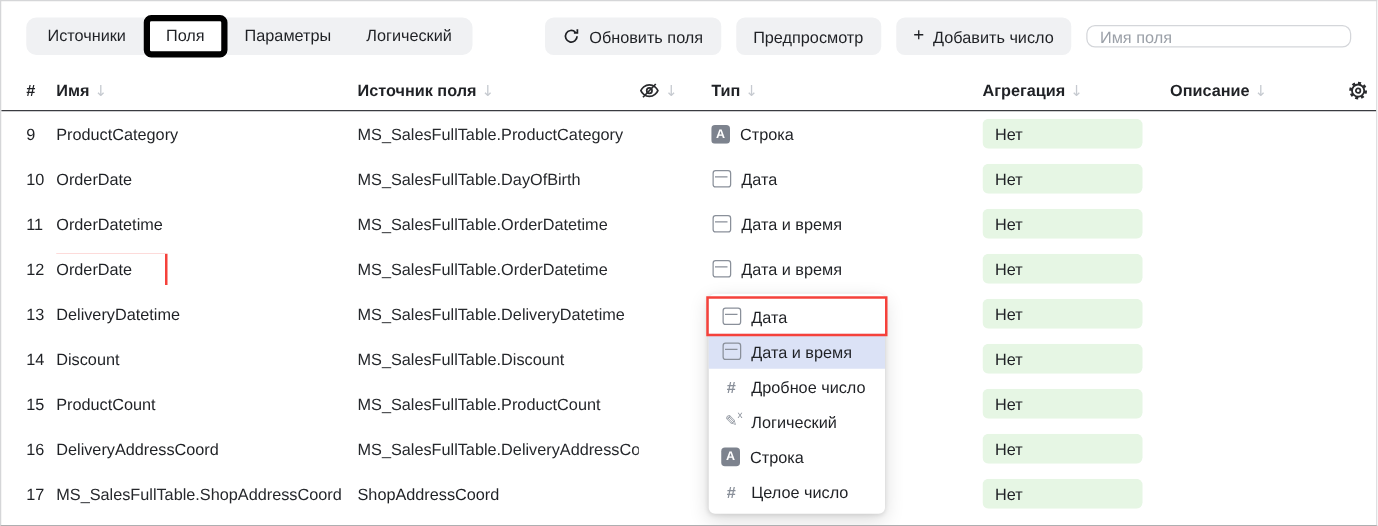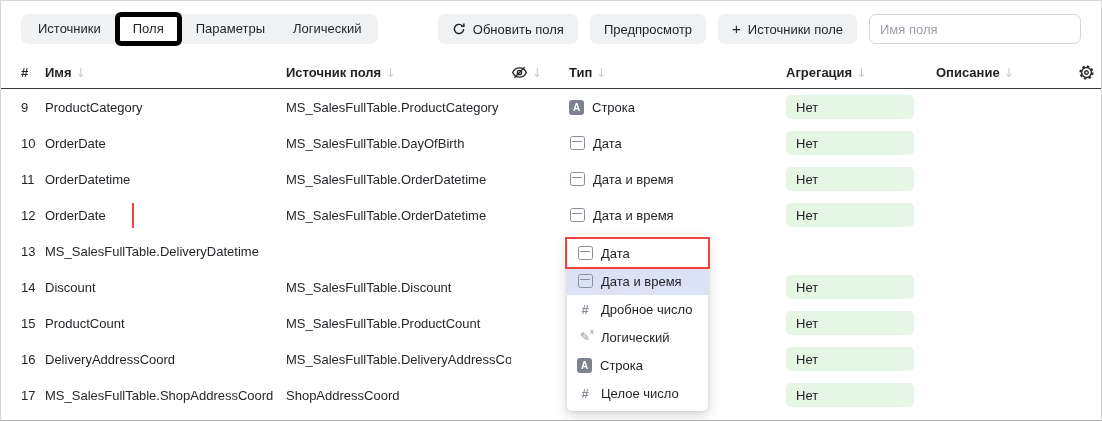--- a/index.html
+++ b/index.html
@@ -34,21 +34,21 @@
 
   .toolbar-right { margin-left:auto; display:flex; align-items:center; gap:12px; }
   .btn {
     display:inline-flex; align-items:center; gap:7px;
     height:30px; padding:0 14px; border:none; border-radius:7px;
     background:#f0f1f3; color:#1f2125; font-size:13px; cursor:pointer;
     font-family: inherit; white-space:nowrap;
   }
   .btn .plus { font-size:15px; line-height:1; margin-top:-1px; }
   .search-input {
-    width: 212px; height: 30px; border:1px solid #d4d6da; border-radius:7px;
+    width: 212px; height: 18px; border:1px solid #d4d6da; border-radius:7px;
     padding: 0 10px; font-size:13px; font-family:inherit; color:#1f2125; outline:none;
   }
   .search-input::placeholder { color:#9ba0a8; }
 
   
   .grid-cols {
     display:grid;
     grid-template-columns: 24px 241px 225px 58px 217px 150px 1fr 42px;
     padding-left: 20px;
     align-items: center;
@@ -137,21 +137,21 @@
         </span>
         <span>Обновить поля</span>
       </button>
 
       <button class="btn">
         <span>Предпросмотр</span>
       </button>
 
       <button class="btn">
         <span class="plus">+</span>
-        <span>Источники поле</span>
+        <span>Добавить число</span>
       </button>
 
       <input class="search-input" type="text" value="" placeholder="Имя поля" style="">
     </div>
   </div>
 
   <div class="thead grid-cols">
     <div class="hcell">
       <span>#</span>
     </div>
@@ -272,20 +272,23 @@
     </div>
     <div class="cell cell-agg">
       <span class="agg-badge">Нет</span>
     </div>
     <div class="cell cell-desc"></div>
     <div class="cell"></div>
   </div>
 
   <div class="trow grid-cols">
     <div class="cell cell-num">13</div>
+    <div class="cell cell-name">
+      <span class="name-text">DeliveryDatetime</span>
+    </div>
     <div class="cell cell-source">
       <span>MS_SalesFullTable.DeliveryDatetime</span>
     </div>
     <div class="cell cell-eye"></div>
     <div class="cell cell-type">
 
       <span class="type-label"></span>
     </div>
     <div class="cell cell-agg">
       <span class="agg-badge">Нет</span>

